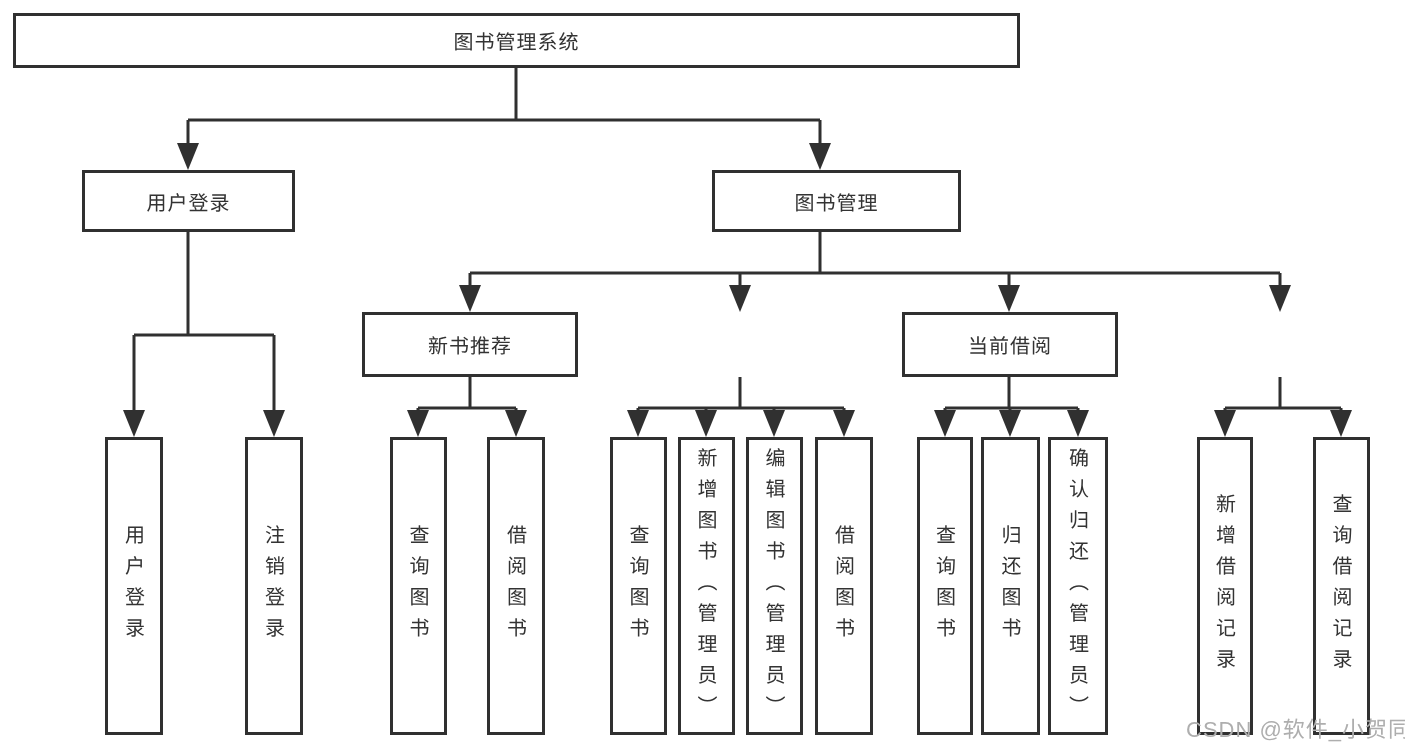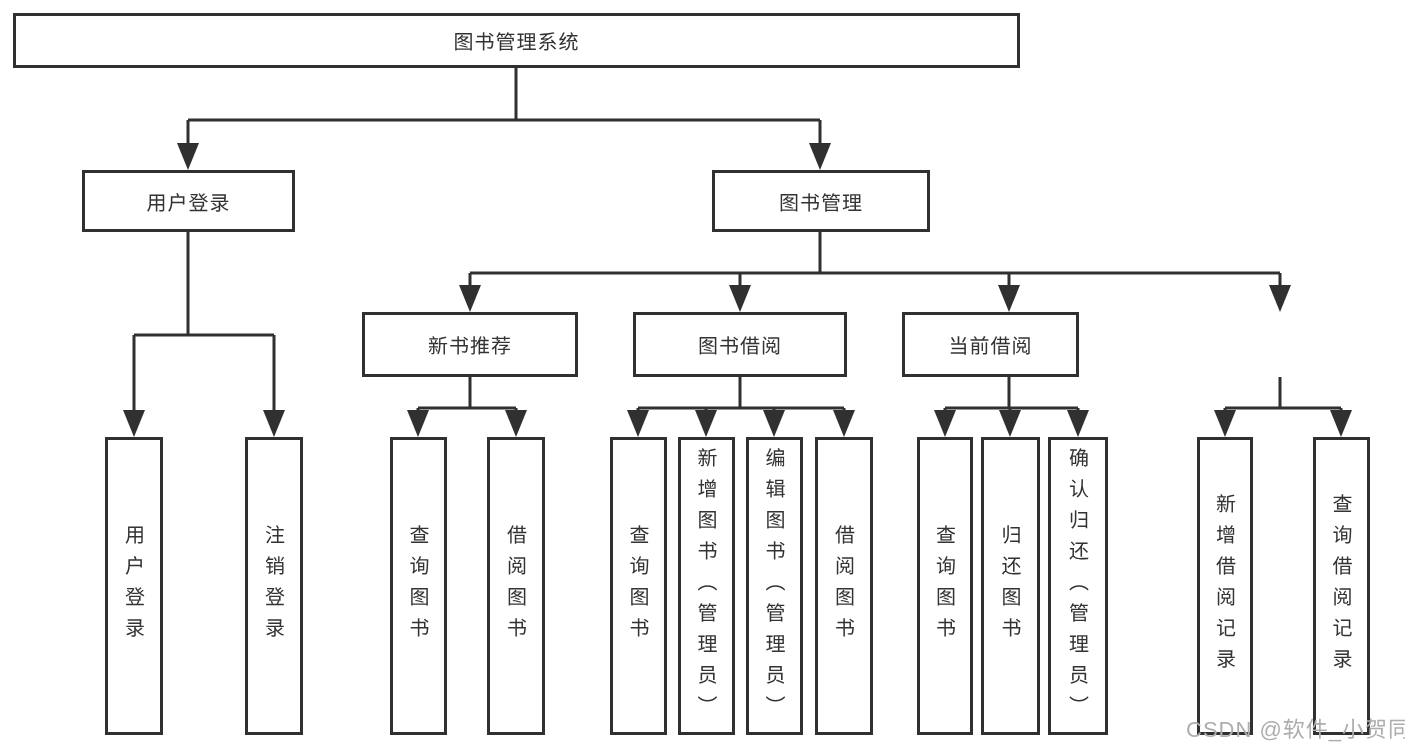--- a/index.html
+++ b/index.html
@@ -80,31 +80,28 @@
     </g>
   </svg>
 
   <div class="box" style="left:13px;top:13px;width:1007px;height:55px;">
     <span>图书管理系统</span>
   </div>
 
   <div class="box" style="left:82px;top:170px;width:213px;height:62px;">
     <span>用户登录</span>
   </div>
-  <div class="box" style="left:712px;top:170px;width:218px;height:62px;">
+  <div class="box" style="left:712px;top:170px;width:249px;height:62px;">
     <span>图书管理</span>
   </div>
 
   <div class="box" style="left:362px;top:312px;width:216px;height:65px;justify-content:center;">
     <span>新书推荐</span>
   </div>
-  <div class="box" style="left:633px;top:312px;width:214px;height:65px;">
-    <span>图书借阅</span>
-  </div>
-  <div class="box" style="left:902px;top:312px;width:177px;height:65px;">
+  <div class="box" style="left:902px;top:312px;width:216px;height:65px;">
     <span>当前借阅</span>
   </div>
 
   <div class="box leaf" style="left:105px;width:58px;">
     <span class="vtext">用户登录</span>
   </div>
   <div class="box leaf" style="left:245px;width:58px;">
     <span class="vtext">注销登录</span>
   </div>
 

